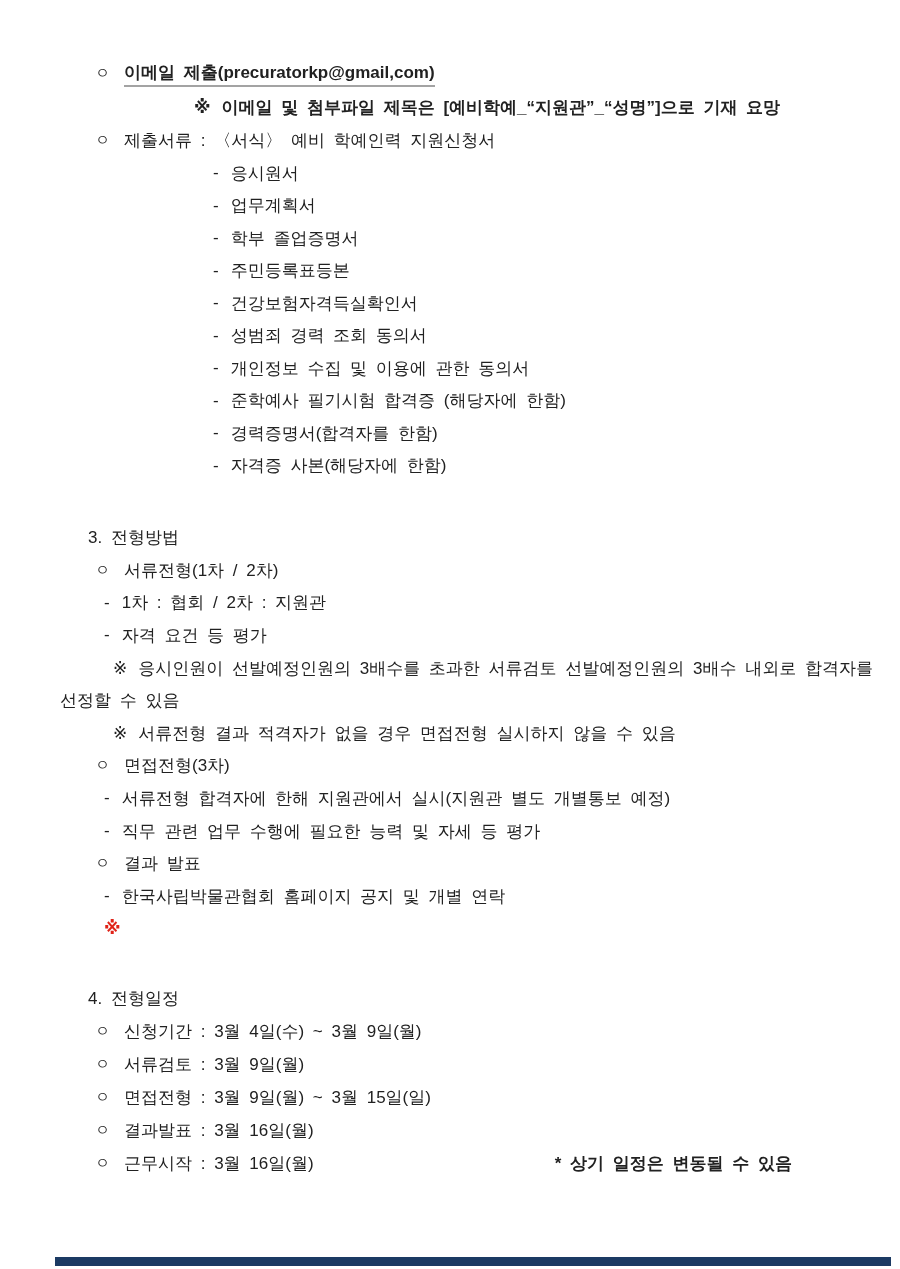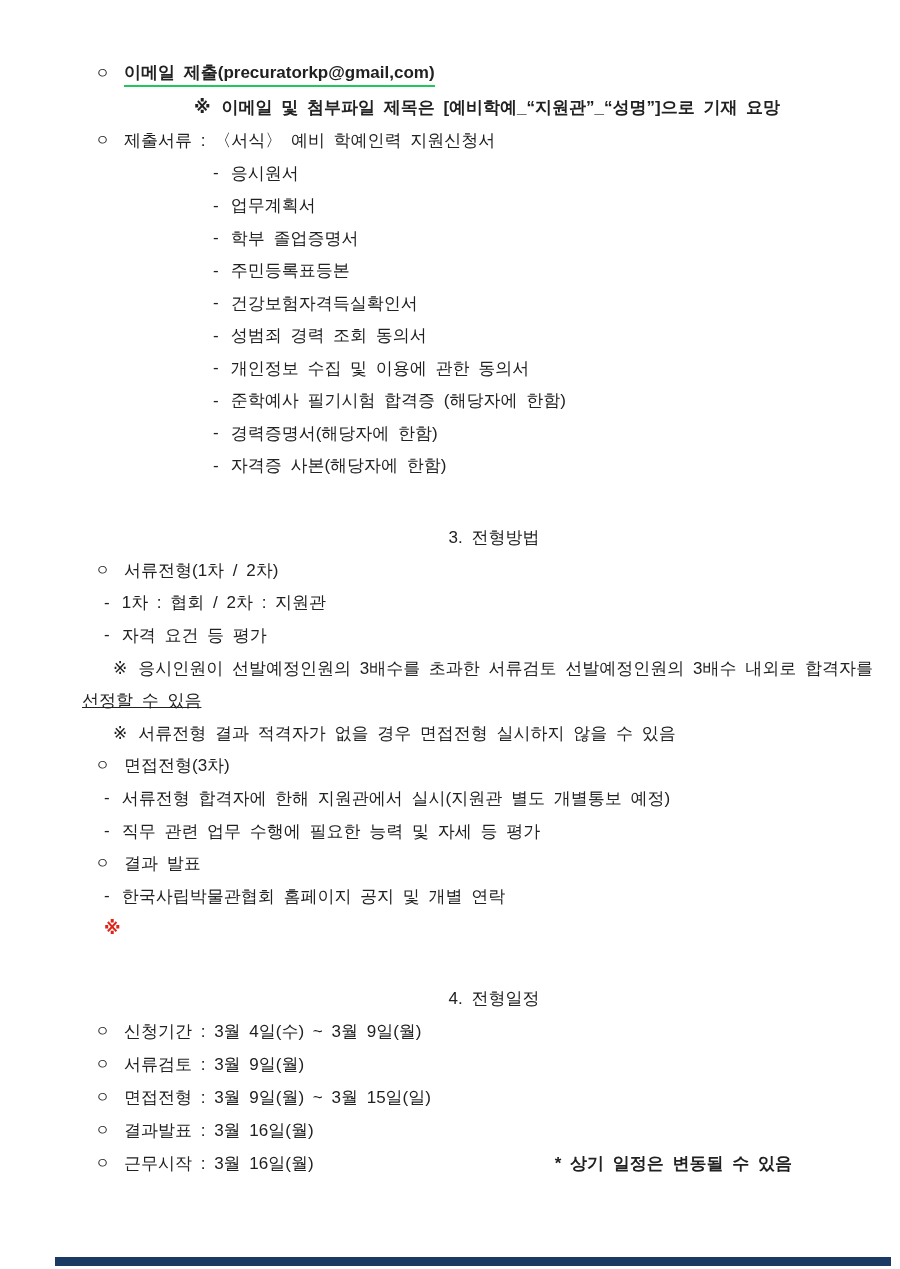--- a/index.html
+++ b/index.html
@@ -13,31 +13,31 @@
     overflow:hidden;
     box-sizing:border-box;
     padding-top:57px;
     word-spacing:4px;
   }
   .row{display:flex;align-items:center;height:33px;white-space:pre;}
   .row.doc{height:32.5px;}
   .row.s3{height:32.6px;}
   .spacer-a{height:38px;}
   .spacer-b{height:36px;}
-  .indent-heading{padding-left:88px;justify-content:center;}
+  .indent-heading{padding-left:88px;}
   .indent-bullet{padding-left:95px;}
   .indent-dash{padding-left:104px;}
   .indent-note{padding-left:113px;}
-  .indent-cont{padding-left:82px;text-decoration:underline;}
+  .indent-cont{padding-left:60px;}
   .indent-docdash{padding-left:213px;}
   .bullet{display:inline-block;margin-right:14px;font-size:15px;}
   .dashm{display:inline-block;margin-right:12px;}
   .notem{display:inline-block;margin-right:11px;}
   .bold{font-weight:bold;}
-  .emph{font-weight:bold;border-bottom:2px solid #22c55e;padding-bottom:1px;}
+  .emph{font-weight:bold;border-bottom:2px solid #a3a3a3;padding-bottom:1px;}
   .red{color:#e02318;font-weight:bold;}
   .side-note{margin-left:auto;margin-right:108px;font-weight:bold;}
   .footer-bar{
     position:absolute;left:55px;bottom:3px;
     width:836px;height:9px;
     background:#1b3a63;
   }
 </style>
 </head>
 <body>
@@ -57,21 +57,21 @@
   </div>
 
   <div class="row doc indent-docdash"><span class="dashm">-</span><span>응시원서</span></div>
   <div class="row doc indent-docdash"><span class="dashm">-</span><span>업무계획서</span></div>
   <div class="row doc indent-docdash"><span class="dashm">-</span><span>학부 졸업증명서</span></div>
   <div class="row doc indent-docdash"><span class="dashm">-</span><span>주민등록표등본</span></div>
   <div class="row doc indent-docdash"><span class="dashm">-</span><span>건강보험자격득실확인서</span></div>
   <div class="row doc indent-docdash"><span class="dashm">-</span><span>성범죄 경력 조회 동의서</span></div>
   <div class="row doc indent-docdash"><span class="dashm">-</span><span>개인정보 수집 및 이용에 관한 동의서</span></div>
   <div class="row doc indent-docdash"><span class="dashm">-</span><span>준학예사 필기시험 합격증 (해당자에 한함)</span></div>
-  <div class="row doc indent-docdash"><span class="dashm">-</span><span>경력증명서(해당자에 한함)</span></div>
+  <div class="row doc indent-docdash"><span class="dashm">-</span><span>경력증명서(합격자를 한함)</span></div>
   <div class="row doc indent-docdash"><span class="dashm">-</span><span>자격증 사본(해당자에 한함)</span></div>
 
   <div class="spacer-a"></div>
 
   <div class="row indent-heading" style="height:34px;">
     <span>3. 전형방법</span>
   </div>
 
   <div class="row s3 indent-bullet"><span class="bullet">ㅇ</span><span>서류전형(1차 / 2차)</span></div>
   <div class="row s3 indent-dash"><span class="dashm">-</span><span>1차 : 협회 / 2차 : 지원관</span></div>

